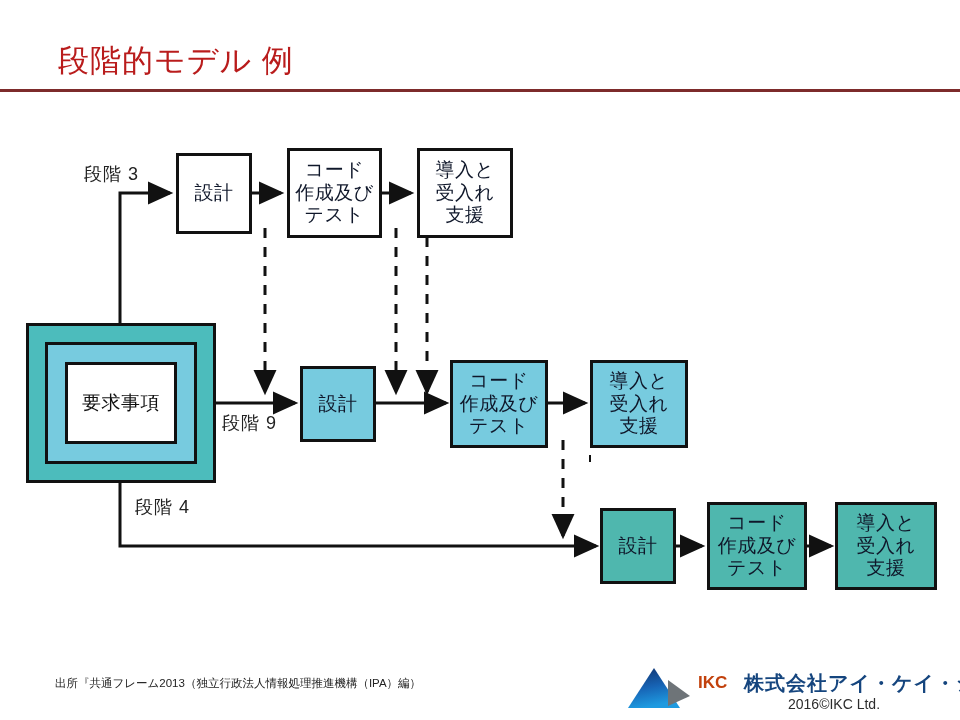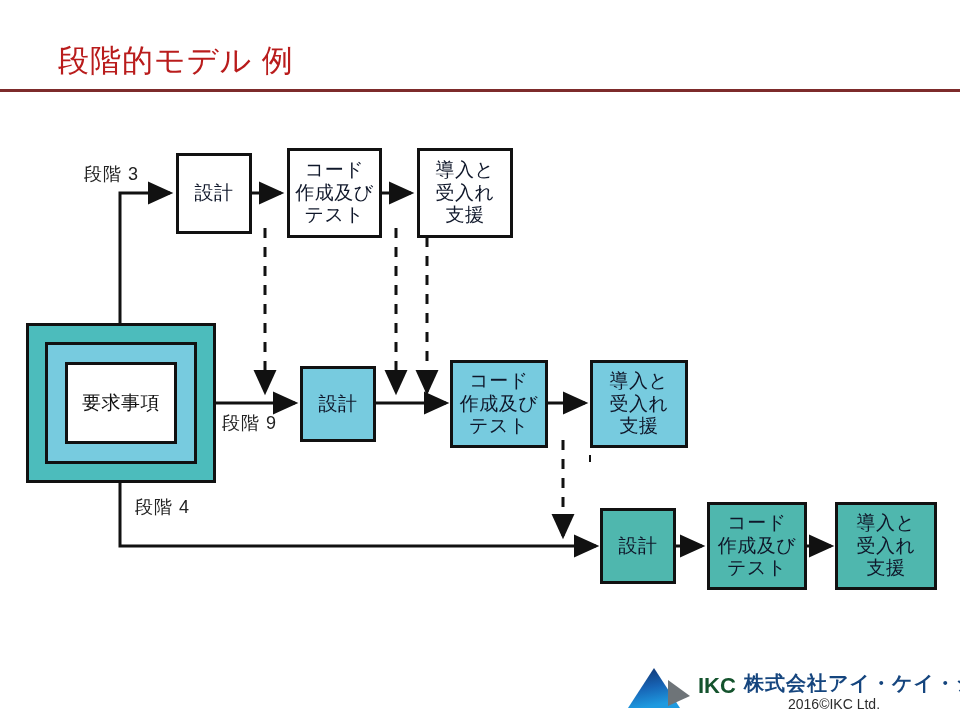--- a/index.html
+++ b/index.html
@@ -139,23 +139,23 @@
     position: absolute;
     left: 0;
     top: 2px;
     width: 72px;
     height: 44px;
   }
   .logo-ikc {
     position: absolute;
     left: 70px;
     top: 9px;
-    font-size: 22px;
+    font-size: 17px;
     font-weight: bold;
-    color: #14532d;
+    color: #c2410c;
     letter-spacing: 0px;
   }
   .logo-jp {
     position: absolute;
     left: 116px;
     top: 6px;
     font-size: 20px;
     font-weight: bold;
     color: #15457e;
     letter-spacing: 1px;
@@ -270,20 +270,21 @@
     </div>
     <div class="pbox teal" style="left:835px; top:502px; width:102px; height:88px;">
       <span style="display:block;">
         <span style="display:block;">導入と</span>
         <span style="display:block;">受入れ</span>
         <span style="display:block;">支援</span>
       </span>
     </div>
   </div>
 
+  <div class="source-note">出所『共通フレーム2013（独立行政法人情報処理推進機構（IPA）編）</div>
 
   <div class="logo-wrap">
     <svg class="logo-mark" viewBox="0 0 72 44">
       <polygon points="26,2 52,42 0,42" fill="url(#triGrad)"></polygon>
       <polygon points="40,14 62,30 40,40" fill="#6e7478"></polygon>
     </svg>
     <div class="logo-ikc">IKC</div>
     <div class="logo-jp">株式会社アイ・ケイ・シー</div>
     <div class="logo-copy">2016©IKC Ltd.</div>
   </div>

